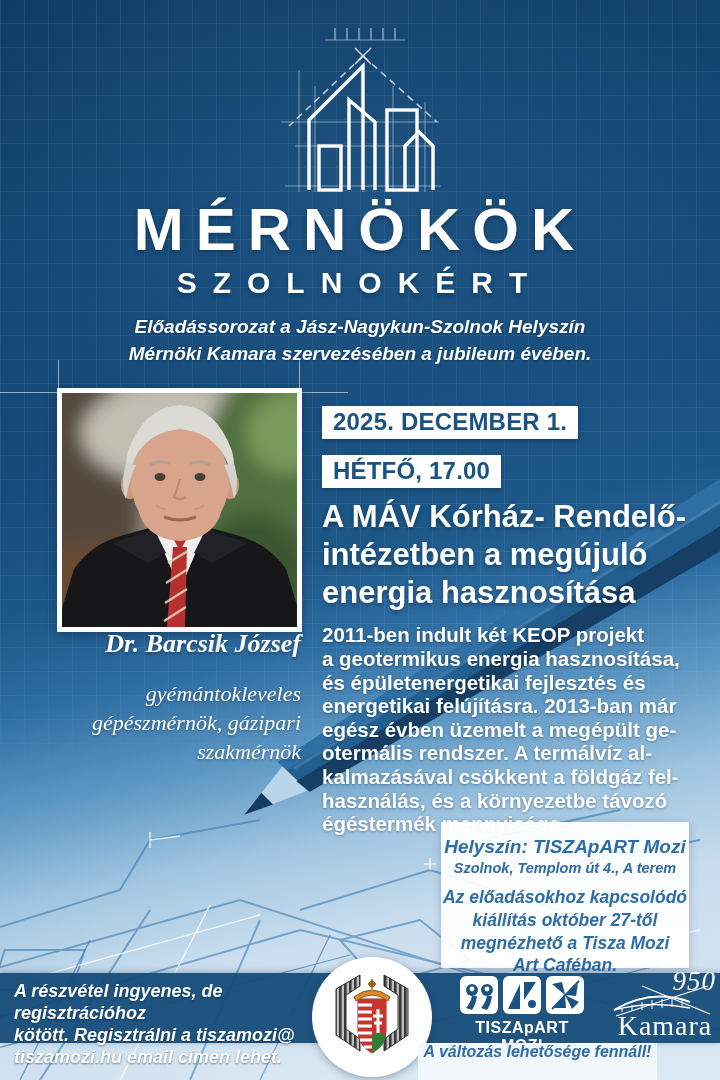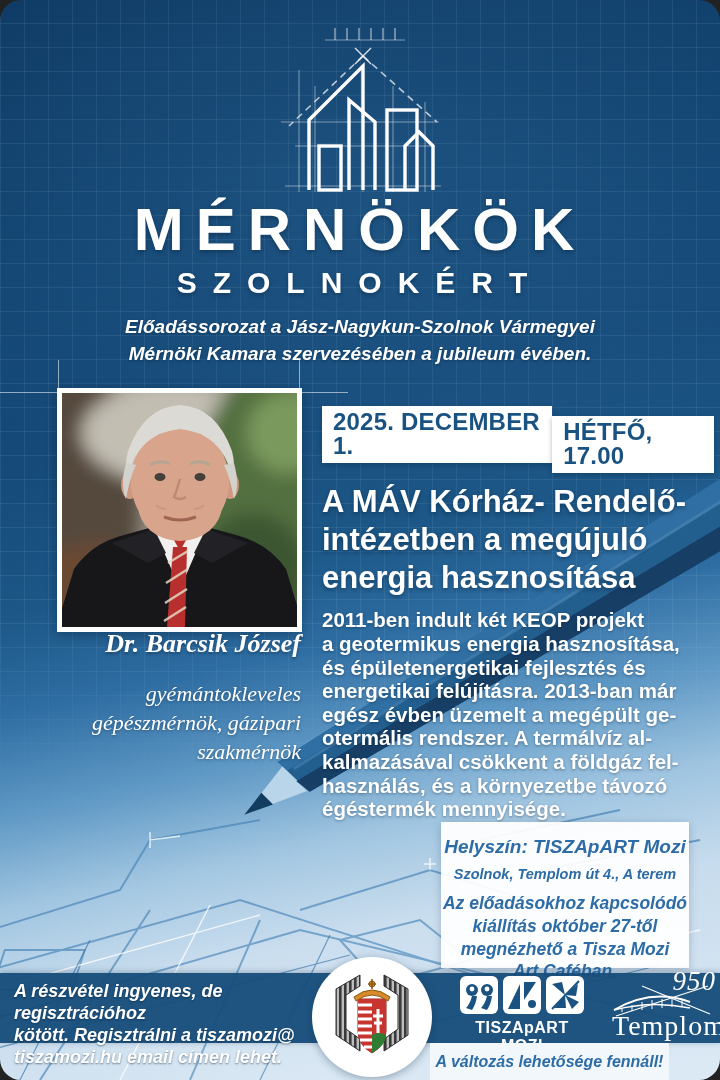--- a/index.html
+++ b/index.html
@@ -2,21 +2,20 @@
 <html><head>
 <meta charset="utf-8">
 <style>
   html,body{margin:0;padding:0;background:#222;}
   .poster{
     position:relative;width:720px;height:1080px;overflow:hidden;
     font-family:"Liberation Sans",sans-serif;color:#fff;
     background:linear-gradient(168deg,
       #0e3a64 0%, #124471 22%, #154a79 38%, #1c5787 50%,
       #2e6da2 58%, #5d97c4 66%, #9ec4e0 74%, #c6dbed 82%, #d9e8f4 100%);
-    border-radius:21px;
   }
   .grid{
     position:absolute;inset:0;pointer-events:none;
     background:
       repeating-linear-gradient(90deg, rgba(178,210,235,.10) 0 1px, transparent 1px 24px),
       repeating-linear-gradient(0deg,  rgba(178,210,235,.10) 0 1px, transparent 1px 24px);
     -webkit-mask-image:linear-gradient(180deg,#000 0%,#000 58%,transparent 74%);
             mask-image:linear-gradient(180deg,#000 0%,#000 58%,transparent 74%);
   }
   .vignette{position:absolute;inset:0;pointer-events:none;
@@ -39,41 +38,41 @@
   
   .speaker{position:absolute;left:0;top:628px;width:301px;text-align:right;font-family:Liberation Serif, serif;}
   .speaker-name{font-size:26px;font-weight:700;font-style:italic;line-height:1.2;
     text-shadow:0 2px 3px rgba(3,26,48,.4);}
   .speaker-cred{font-size:22px;font-style:italic;line-height:1.32;margin-top:20px;
     text-shadow:0 1px 3px rgba(3,26,48,.4);}
   
   .event{position:absolute;left:322px;top:406px;width:392px;}
   .badge{display:inline-block;background:#fff;color:#1a5382;font-weight:700;font-size:24px;
     letter-spacing:.2px;padding:4px 11px 5px;line-height:1;box-shadow:0 2px 5px rgba(4,24,44,.3);}
-  .badge+.badge{margin-top:10px;}
-  .badges{display:flex;flex-direction:row;align-items:flex-start;}
+  .badge+.badge{margin-top:16px;}
+  .badges{display:flex;flex-direction:column;align-items:flex-start;}
   .event-title{font-size:31px;font-weight:700;line-height:1.22;margin-top:10px;
     text-shadow:0 2px 4px rgba(3,26,48,.45);}
   .event-body{font-size:20.5px;font-weight:700;line-height:23.6px;margin-top:12px;
     text-shadow:0 1px 3px rgba(3,26,48,.4);}
   .pre{white-space:pre-line;}
   
   .venue{position:absolute;left:441px;top:822px;width:248px;height:146px;
     background:rgba(255,255,255,.94);color:#2d6ca6;text-align:center;font-style:italic;
     box-shadow:0 2px 8px rgba(20,50,80,.25);}
   .venue-l1{font-size:19px;font-weight:700;margin-top:14px;}
-  .venue-l2{font-size:14.5px;font-weight:600;margin-top:8px;}
+  .venue-l2{font-size:14.5px;font-weight:600;margin-top:2px;}
   .venue-exh{font-size:17.5px;font-weight:700;line-height:1.3;margin-top:10px;}
   
   .band{position:absolute;left:0;top:973px;width:720px;height:70px;
     background:rgba(21,76,121,.95);box-shadow:0 -1px 6px rgba(10,40,70,.3);}
   .register{position:absolute;left:14px;top:981px;width:300px;font-size:18px;font-weight:700;
     font-style:italic;line-height:1.22;text-shadow:0 1px 2px rgba(3,26,48,.5);}
-  .motto-strip{position:absolute;left:430px;top:1043px;width:239px;height:37px;
-    background:#f2f7fb;display:flex;align-items:center;justify-content:center;}
+  .motto-strip{position:absolute;left:418px;top:1043px;width:239px;height:37px;
+    background:#f2f7fb;display:flex;align-items:flex-start;justify-content:center;}
   .motto{color:#2d6ca6;font-size:16px;font-weight:700;font-style:italic;}
   
   .emblem{position:absolute;left:312px;top:957px;width:120px;height:120px;border-radius:50%;
     background:#fff;box-shadow:0 2px 8px rgba(10,40,70,.35);display:flex;align-items:center;justify-content:center;}
   .tiszapart{position:absolute;left:457px;top:976px;width:130px;text-align:center;}
   .tiles{display:flex;gap:5px;justify-content:center;}
   .tp-label{font-size:16px;font-weight:700;letter-spacing:.5px;margin-top:5px;}
   .szolnok{position:absolute;left:612px;top:970px;width:106px;height:70px;}
   .szolnok .n950{position:absolute;right:2px;top:-4px;font-family:"Liberation Serif",serif;
     font-style:italic;font-size:27px;letter-spacing:1px;}
@@ -150,21 +149,21 @@
       <g stroke="#ffffff" stroke-width="3.4" fill="none" stroke-linejoin="miter">
         <path d="M34,164 V94 L88,40 V164"></path>
         <rect x="44" y="120" width="22" height="44"></rect>
         <path d="M74,164 V74 L100,96 V164"></path>
         <rect x="112" y="84" width="30" height="80"></rect>
         <path d="M130,164 V120 L144,106 L158,120 V164"></path>
       </g>
     </svg>
     <div class="brand-title">MÉRNÖKÖK</div>
     <div class="brand-sub">SZOLNOKÉRT</div>
-    <div class="series pre">Előadássorozat a Jász-Nagykun-Szolnok Vármegyei
+    <div class="series pre">Előadássorozat a Jász-Nagykun-Szolnok Helyszín
 Mérnöki Kamara szervezésében a jubileum évében.</div>
   </div>
 
   <div class="photo">
     <svg width="235" height="234" viewBox="0 0 235 234">
       <defs>
         <filter id="bgblur" x="-20%" y="-20%" width="140%" height="140%">
             <feGaussianBlur stdDeviation="9"></feGaussianBlur>
           </filter>
       </defs>
@@ -309,20 +308,20 @@
     <div class="n950">950</div>
     <svg class="bridge" width="100" height="34" viewBox="0 0 100 34">
       <g stroke="#fff" fill="none">
         <path d="M2,26 Q40,4 78,18" stroke-width="2"></path>
         <path d="M2,26 Q40,16 78,24" stroke-width="1.4"></path>
         <path d="M10,24 V28 M20,21 V27 M30,18 V26 M40,16 V25 M50,15 V24 M60,15 V23 M70,16 V22" stroke-width="1"></path>
         <path d="M4,32 L96,2" stroke-width="1.2"></path>
         <path d="M30,2 L98,30" stroke-width="1.2"></path>
       </g>
     </svg>
-    <div class="name">Templom</div>
+    <div class="name">Kamara</div>
   </div>
 
   <div class="motto-strip">
     <span class="motto">A változás lehetősége fennáll!</span>
   </div>
 
 </div>
 
 </body></html>

